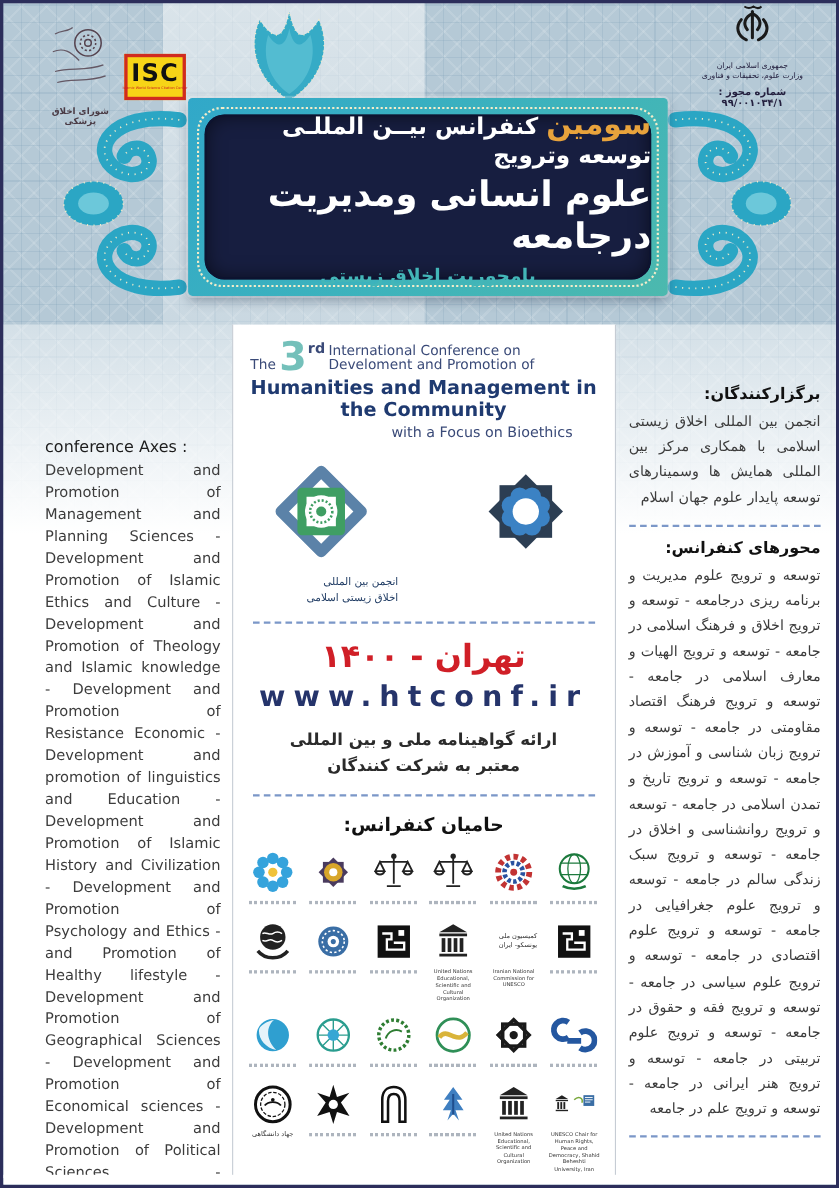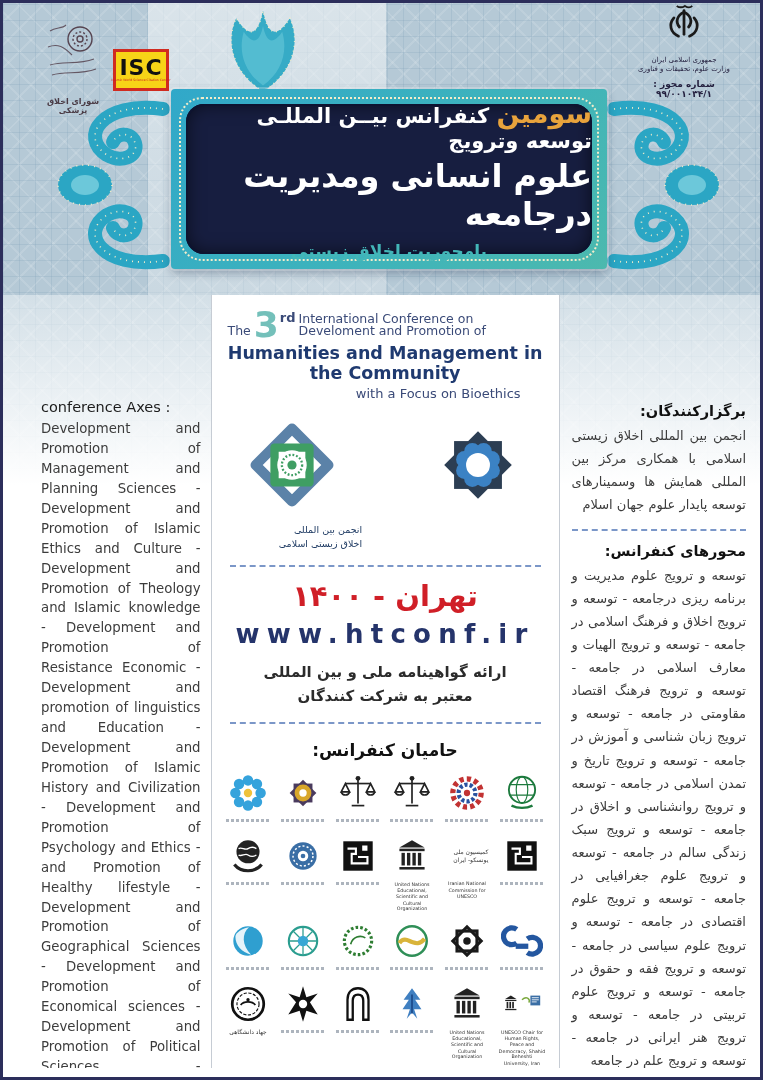--- a/index.html
+++ b/index.html
@@ -54,21 +54,21 @@
   .banner .l3{font-size:17px;font-weight:bold;margin-top:8px;}
 
   
   .columns{position:absolute;left:0;top:292px;width:100%;height:776px;display:flex;}
   .col{height:100%;}
   .left-col{width:209px;background:linear-gradient(180deg, rgba(248,251,252,.45) 0, #ffffff 190px);
     padding:104px 10px 0 38px;}
   .center-col{width:352px;background:#fff;border-left:1px solid #c6ccd4;border-right:1px solid #c6ccd4;
     padding:6px 10px 0 10px;}
   .right-col{width:202px;background:linear-gradient(180deg, rgba(248,251,252,.45) 0, #ffffff 190px);
-    padding:108px 14px 0 12px;direction:rtl;}
+    padding:56px 14px 0 12px;direction:rtl;}
 
   .axes-heading-en{font-weight:normal;font-size:14.5px;color:#1c1c1c;margin-bottom:4px;}
   .axes-body-en{font-size:13.3px;color:#3c3c3c;text-align:justify;line-height:1.5;}
 
   
   .title-block{padding:10px 6px 0 6px;color:#3a4a78;}
   .title-row1{font-size:12.5px;display:flex;align-items:flex-end;justify-content:center;line-height:1;}
   .title-the{margin-bottom:2px;}
   .title-num{font-size:36px;font-weight:bold;color:#74c0ba;margin:0 1px 0 3px;line-height:.8;}
   .title-ord{font-size:13px;font-weight:bold;align-self:flex-start;margin-right:3px;}

